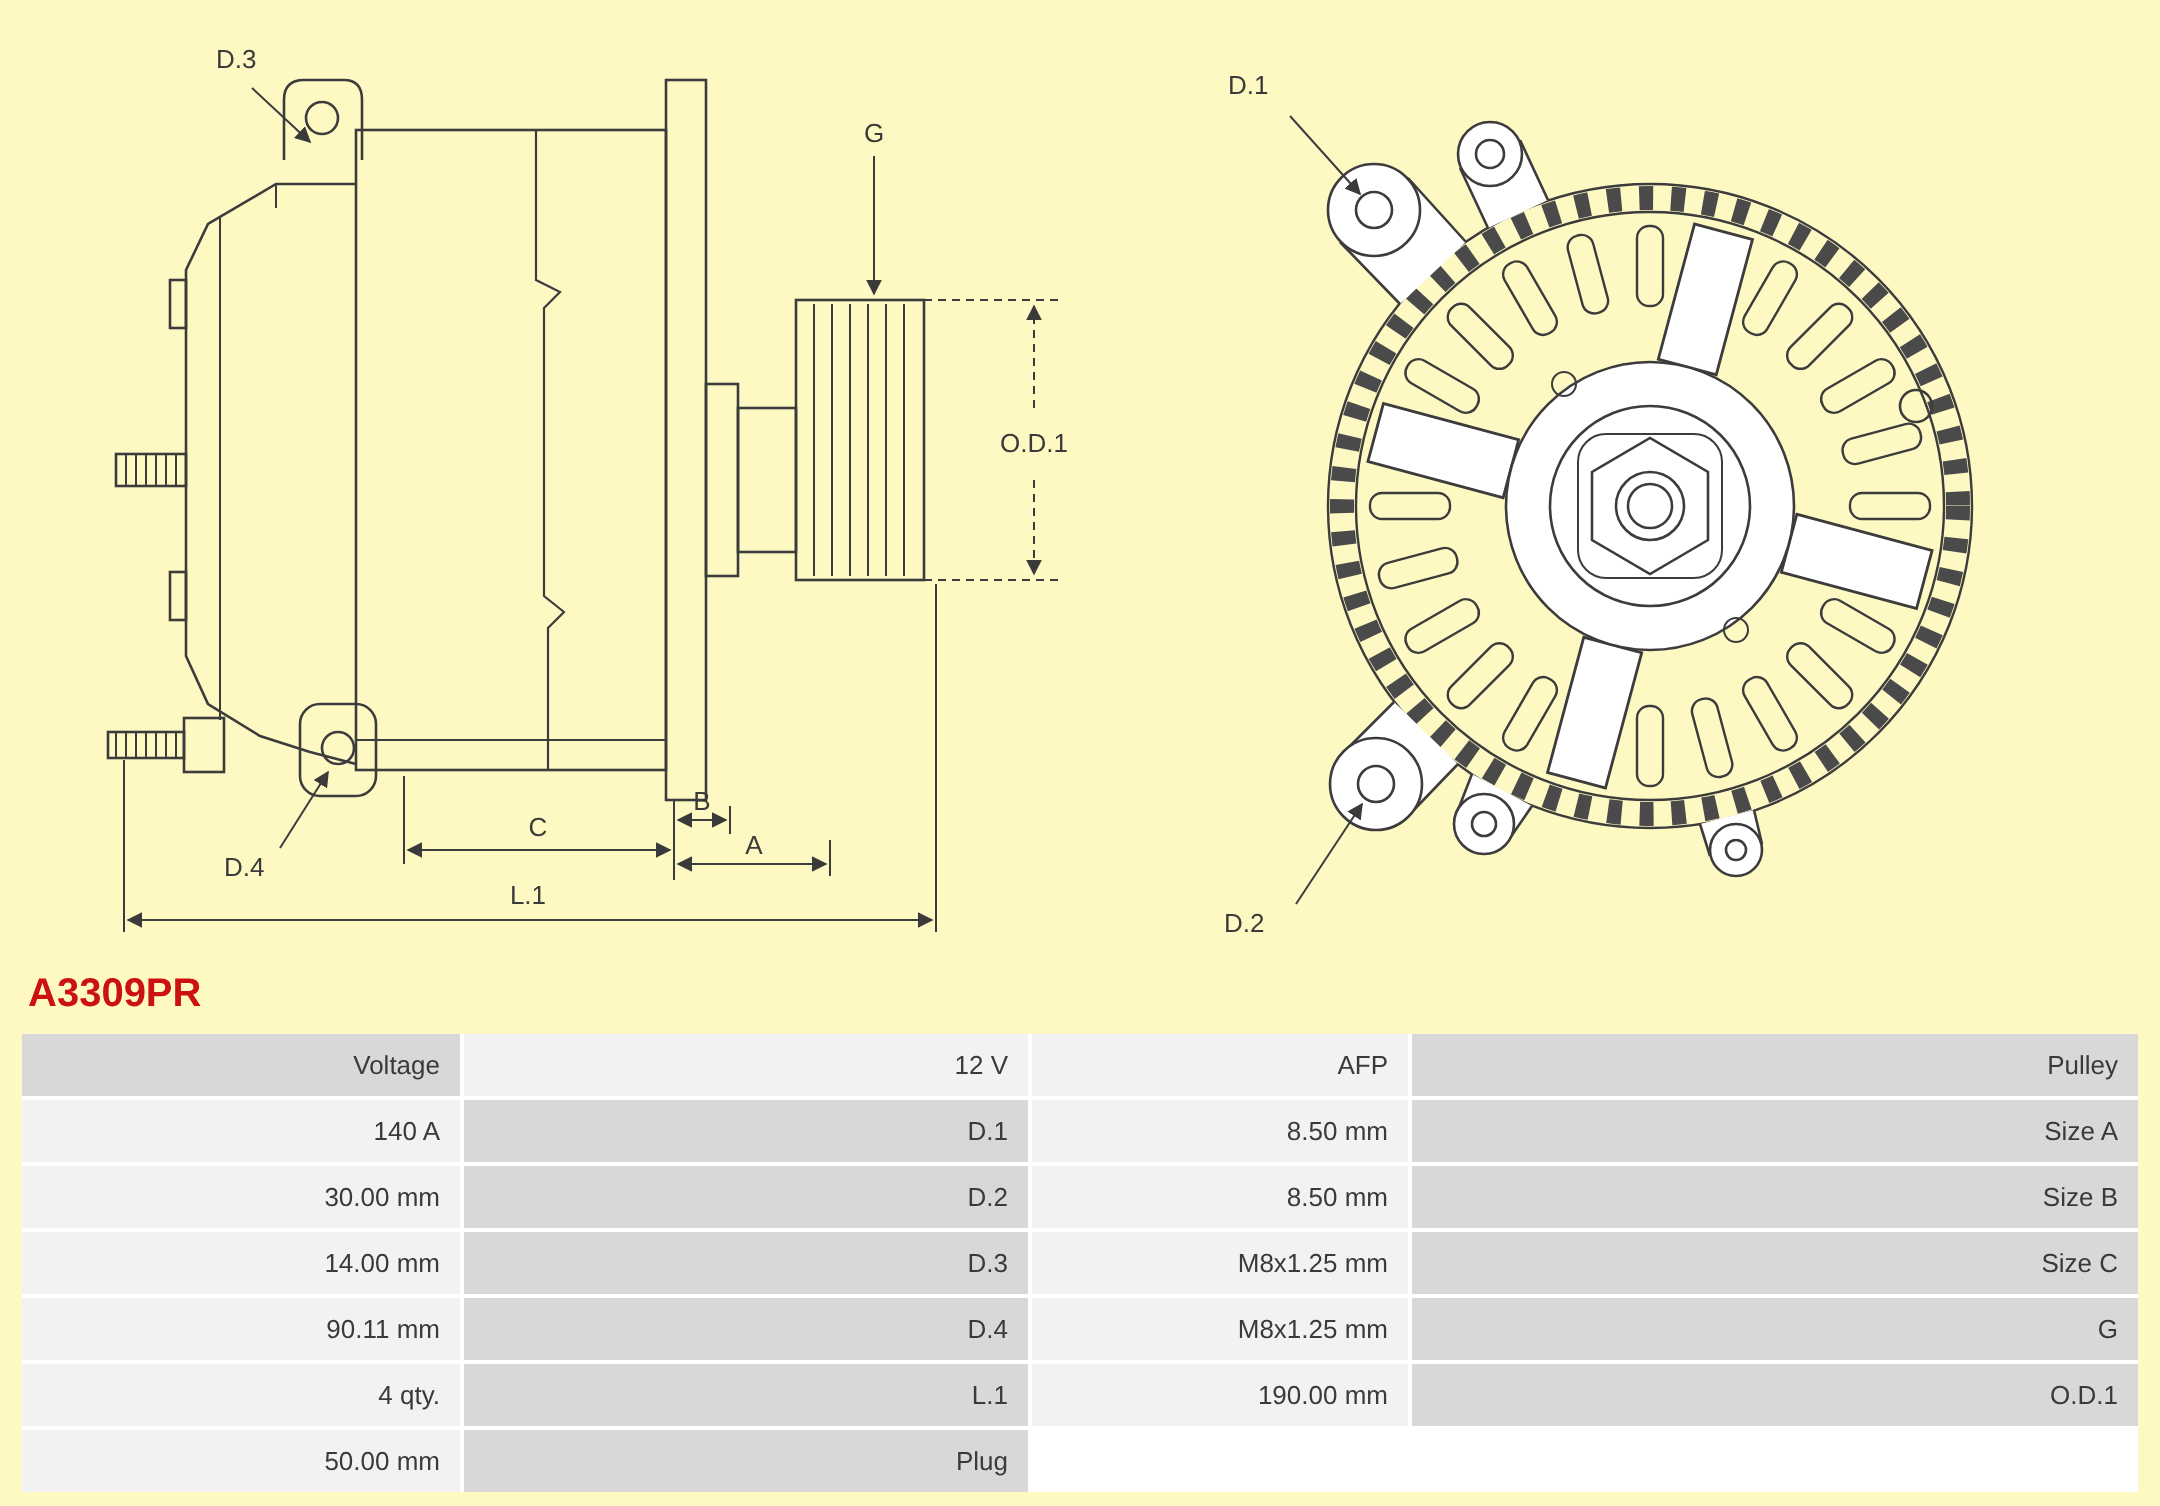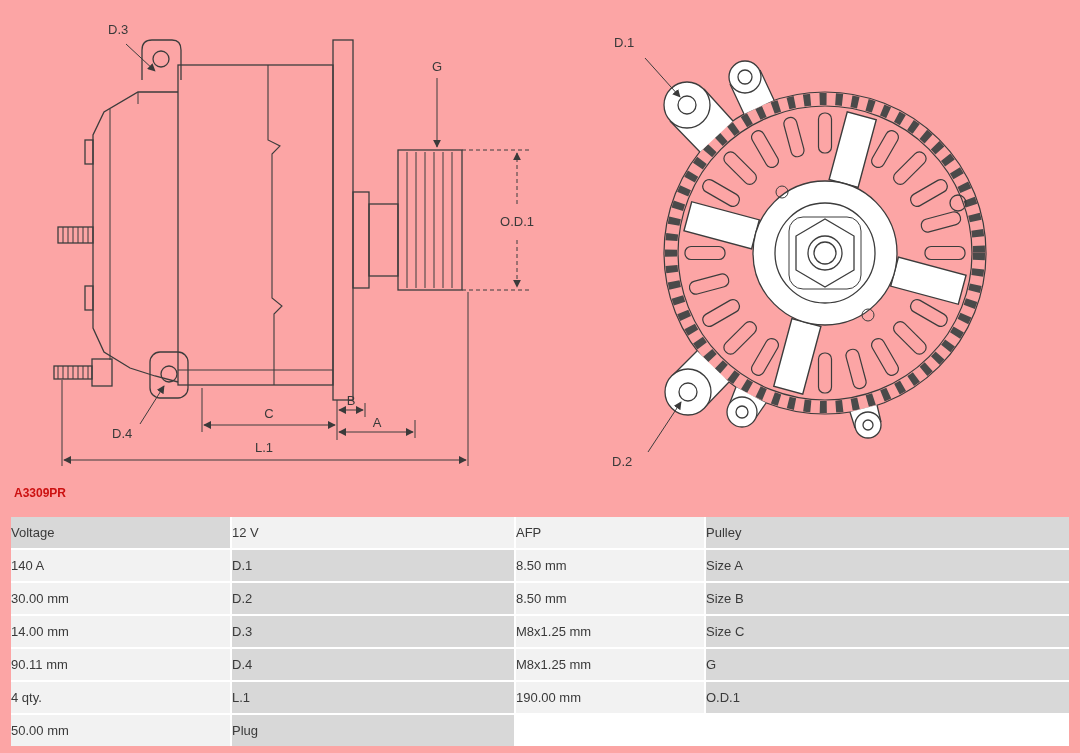--- a/index.html
+++ b/index.html
@@ -1,52 +1,53 @@
 <!DOCTYPE html>
 <html><head>
 <meta charset="utf-8">
 <style>
   html,body{margin:0;padding:0;background:#fff;}
   .page{
     position:relative;
     width:1080px;
     height:753px;
-    background:#fca5a5;
+    background:#fef9c3;
     font-family:"Liberation Sans", sans-serif;
     color:#3a3a3a;
     overflow:hidden;
   }
   .diagram-area{position:absolute;top:0;left:0;width:1080px;height:490px;}
   svg text{
     font-family:"Liberation Sans", sans-serif;
     font-size:13px;
     fill:#3a3a3a;
   }
   .part-number{
     position:absolute;
     top:486px;
     left:14px;
-    font-size:12px;
+    font-size:20px;
     font-weight:bold;
     color:#cc1111;
   }
   .spec-table{
     position:absolute;
     top:517px;
     left:11px;
     width:1058px;
     display:grid;
     grid-template-columns:219px 282px 188px 1fr;
     gap:2px;
     background:#fff;
   }
   .spec-table .cell{
     height:31px;
     line-height:31px;
     font-size:13px;
+    text-align:right;
     padding-right:10px;
     box-sizing:border-box;
     color:#3a3a3a;
     white-space:nowrap;
     overflow:hidden;
   }
   .spec-table .lbl{background:#d8d8d8;}
   .spec-table .val{background:#f2f2f2;}
 </style>
 </head>

